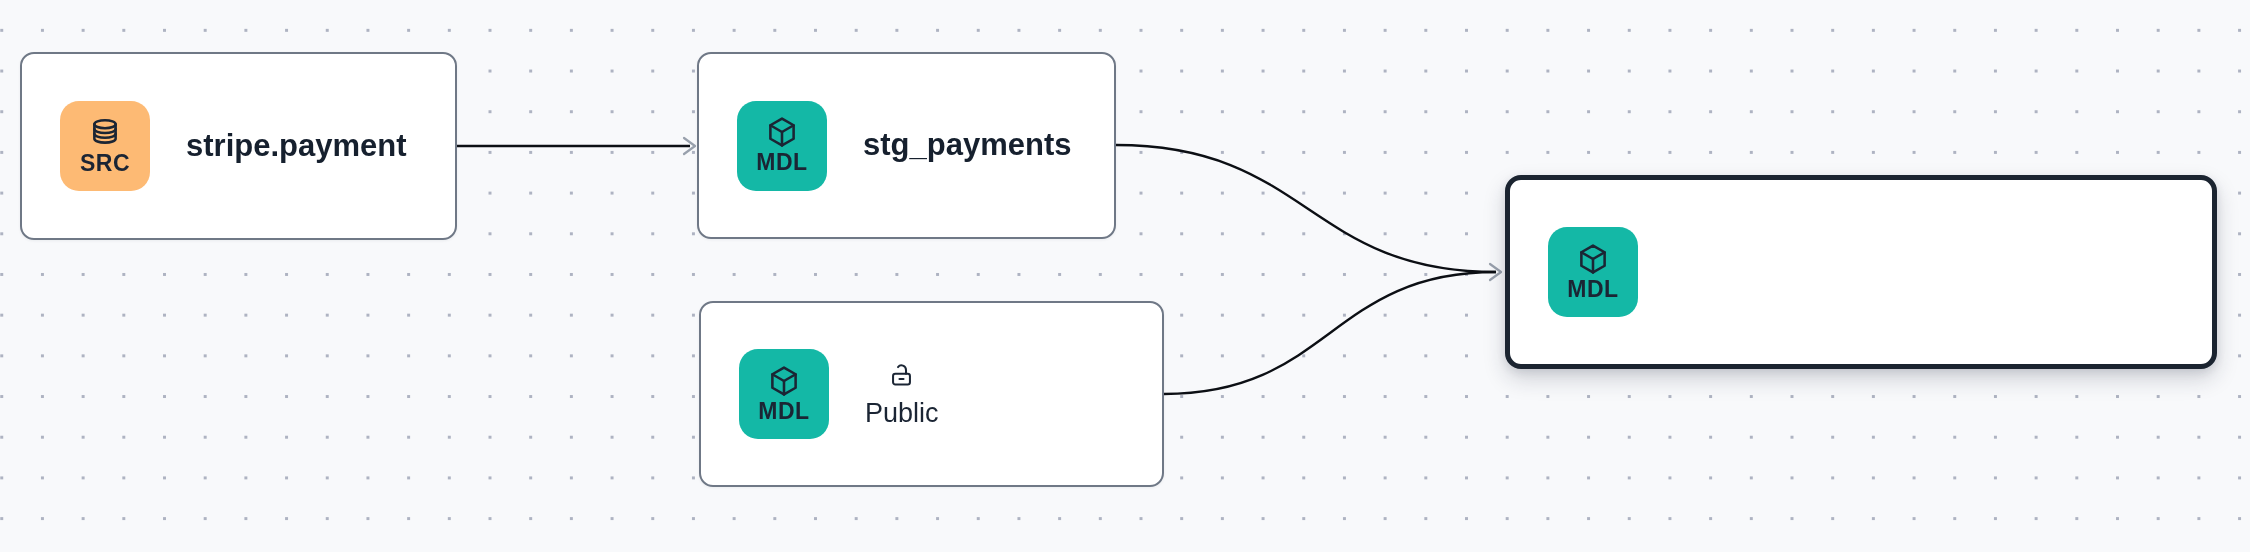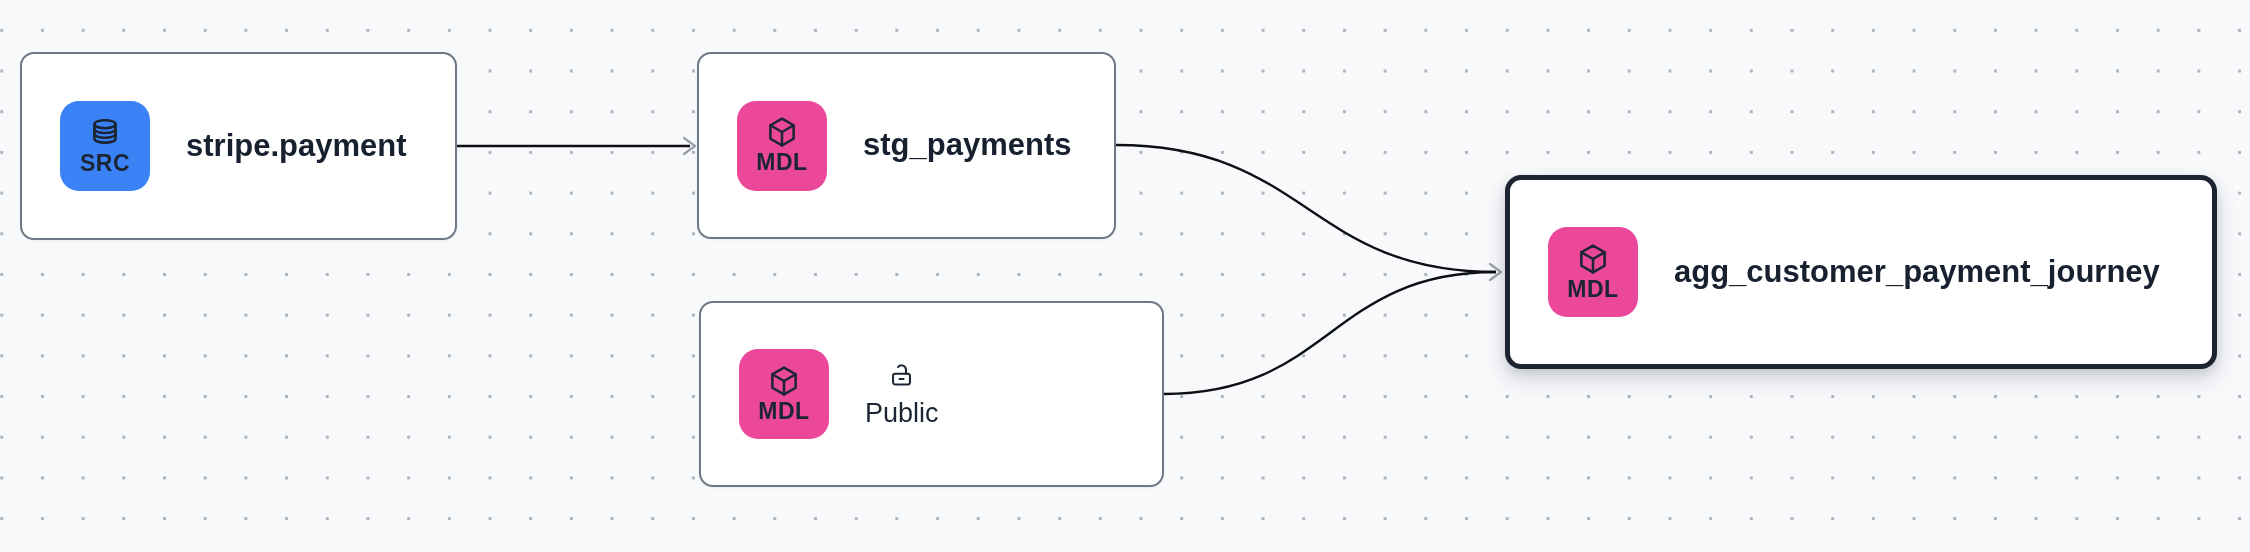--- a/index.html
+++ b/index.html
@@ -58,22 +58,22 @@
     flex: 0 0 auto;
     width: 90px; height: 90px;
     border-radius: 19px;
     display: flex;
     flex-direction: column;
     align-items: center;
     justify-content: center;
     gap: 1px;
     color: #1b2534;
   }
-  .badge.badge-src { background: #3b82f6; align-items: center; }
-  .badge.badge-mdl { background: #ec4899; }
+  .badge.badge-src { background: #fdba74; align-items: center; }
+  .badge.badge-mdl { background: #14b8a6; }
   .badge svg { display: block; }
   .badge-label {
     font-size: 23px;
     font-weight: 600;
     letter-spacing: 0.5px;
     line-height: 1.1;
     color: #1b2534;
   }
   .node-text { display: flex; flex-direction: column; justify-content: center; text-align: right; }
   .node-title {
@@ -178,18 +178,15 @@
     <div class="badge badge-mdl">
       <span>
         <svg width="34" height="34" viewBox="0 0 24 24">
           <path class="icon-stroke" d="M12 2.5 L20.2 7.25 V16.75 L12 21.5 L3.8 16.75 V7.25 Z"></path>
           <path class="icon-stroke" d="M3.8 7.25 L12 12 L20.2 7.25"></path>
           <path class="icon-stroke" d="M12 12 V21.5"></path>
         </svg>
       </span>
       <span class="badge-label">MDL</span>
     </div>
-    <div class="node-text">
-      <span class="node-title">agg_customer_payment_journey</span>
-    </div>
   </div>
 
 </div>
 
 </body></html>

